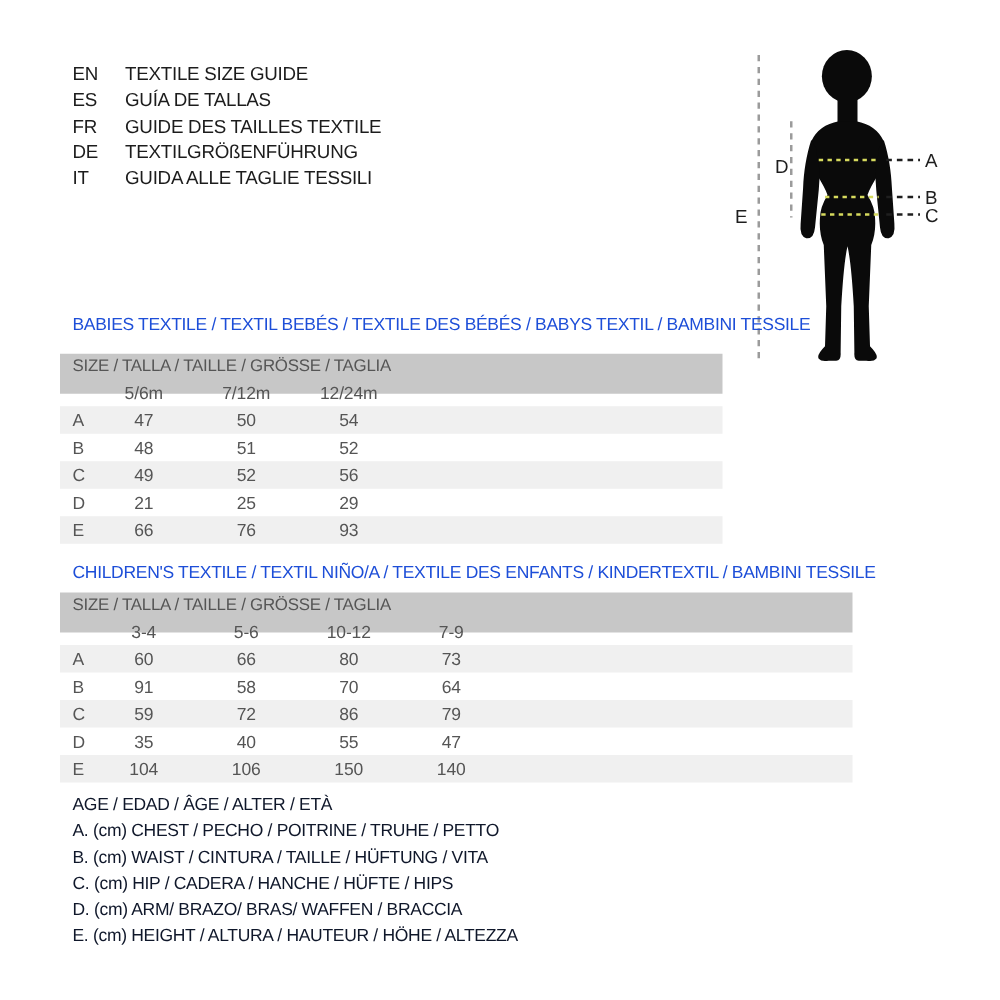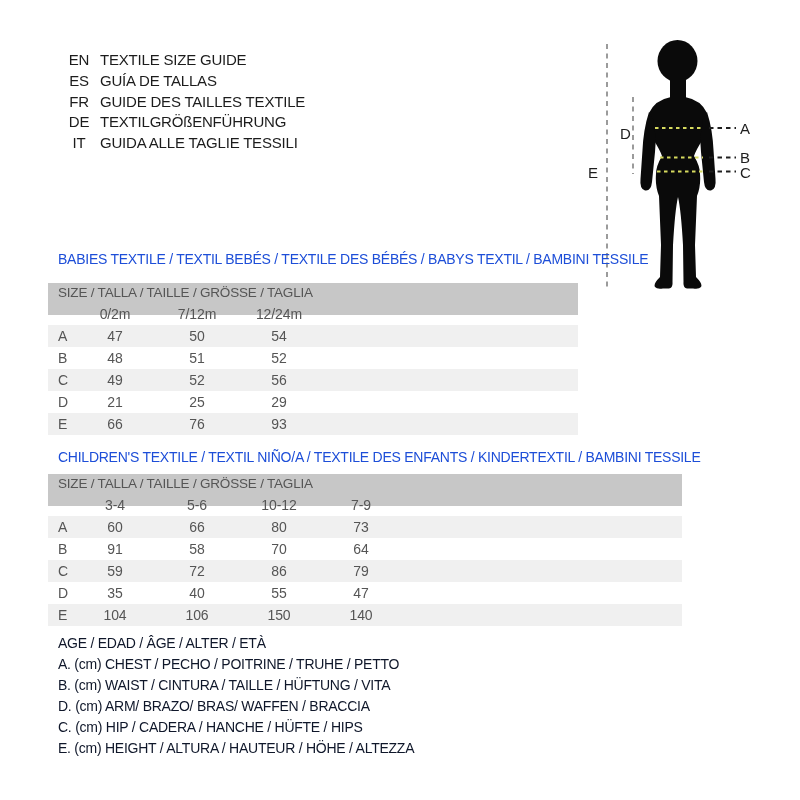--- a/index.html
+++ b/index.html
@@ -6,21 +6,21 @@
   body{
     width:800px;height:800px;background:#ffffff;
     font-family:"Liberation Sans","DejaVu Sans",sans-serif;
     color:#1e1e1e;position:relative;overflow:hidden;
   }
   .abs{position:absolute;}
 
   
   .lang-block{left:58px;top:50px;}
   .lang-row{display:flex;height:20.8px;line-height:20.8px;font-size:15px;letter-spacing:-0.2px;color:#1c1c1c;}
-  .lang-code{width:42px;text-align:center;}
+  .lang-code{width:42px;}
   .lang-title{white-space:nowrap;}
 
   
   .figure-wrap{left:585px;top:40px;width:170px;height:250px;}
 
   
   .tbl-title{left:58px;font-size:14px;letter-spacing:-0.25px;color:#1d4ed8;white-space:nowrap;}
 
   
   .size-bar{left:48px;height:32px;background:#c7c7c7;line-height:20px;
@@ -101,21 +101,21 @@
   </svg>
 </div>
 
 <div class="abs tbl-title" style="top:251px;">BABIES TEXTILE / TEXTIL BEBÉS / TEXTILE DES BÉBÉS / BABYS TEXTIL / BAMBINI TESSILE</div>
 <div class="abs size-bar bar-babies">
   <span>SIZE / TALLA / TAILLE / GRÖSSE / TAGLIA</span>
 </div>
 <div class="abs tbl tbl-babies">
   <div class="trow">
     <span class="cell letter"></span>
-    <span class="cell">0/2m</span>
+    <span class="cell">5/6m</span>
     <span class="cell">7/12m</span>
     <span class="cell">12/24m</span>
   </div>
   <div class="trow shade">
     <span class="cell letter">A</span>
     <span class="cell">47</span>
     <span class="cell">50</span>
     <span class="cell">54</span>
   </div>
   <div class="trow">
@@ -190,16 +190,16 @@
     <span class="cell">106</span>
     <span class="cell">150</span>
     <span class="cell">140</span>
   </div>
 </div>
 
 <div class="abs legend">
   <div class="legend-line">AGE / EDAD / ÂGE / ALTER / ETÀ</div>
   <div class="legend-line">A. (cm) CHEST / PECHO / POITRINE / TRUHE / PETTO</div>
   <div class="legend-line">B. (cm) WAIST / CINTURA / TAILLE / HÜFTUNG / VITA</div>
+  <div class="legend-line">C. (cm) HIP / CADERA / HANCHE / HÜFTE / HIPS</div>
   <div class="legend-line">D. (cm) ARM/ BRAZO/ BRAS/ WAFFEN / BRACCIA</div>
-  <div class="legend-line">C. (cm) HIP / CADERA / HANCHE / HÜFTE / HIPS</div>
   <div class="legend-line">E. (cm) HEIGHT / ALTURA / HAUTEUR / HÖHE / ALTEZZA</div>
 </div>
 
 </body></html>

